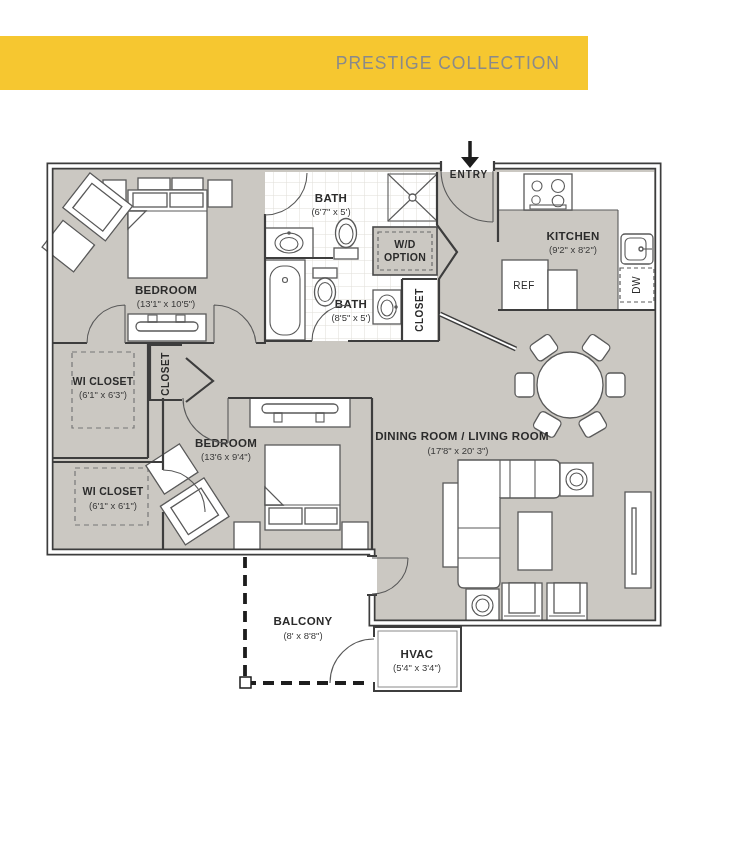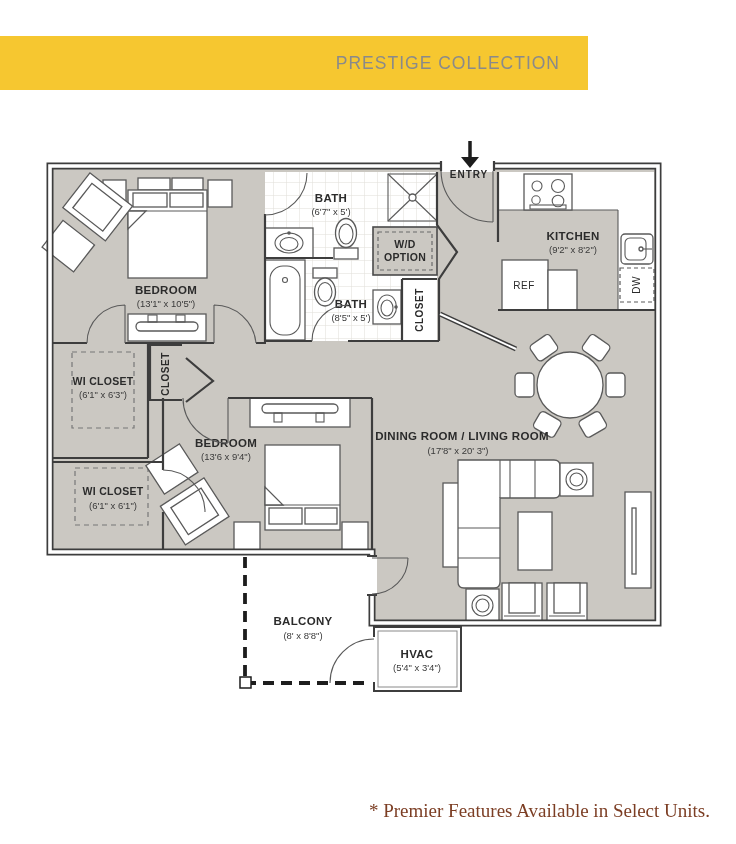--- a/index.html
+++ b/index.html
@@ -311,14 +311,13 @@
         <path d="M461,157 H479 L470,168 Z" fill="#1d1d1d"></path>
       </g>
       <text x="469" y="178" text-anchor="middle" class="rname" style="font-size:10px;letter-spacing:1px">ENTRY</text>
     </g>
   </svg>
 
   <div class="banner">
     <span class="title">PRESTIGE COLLECTION</span>
   </div>
 
-  <div class="footnote">* Premier Features Available in Select Units.</div>
 </div>
 
 </body></html>

